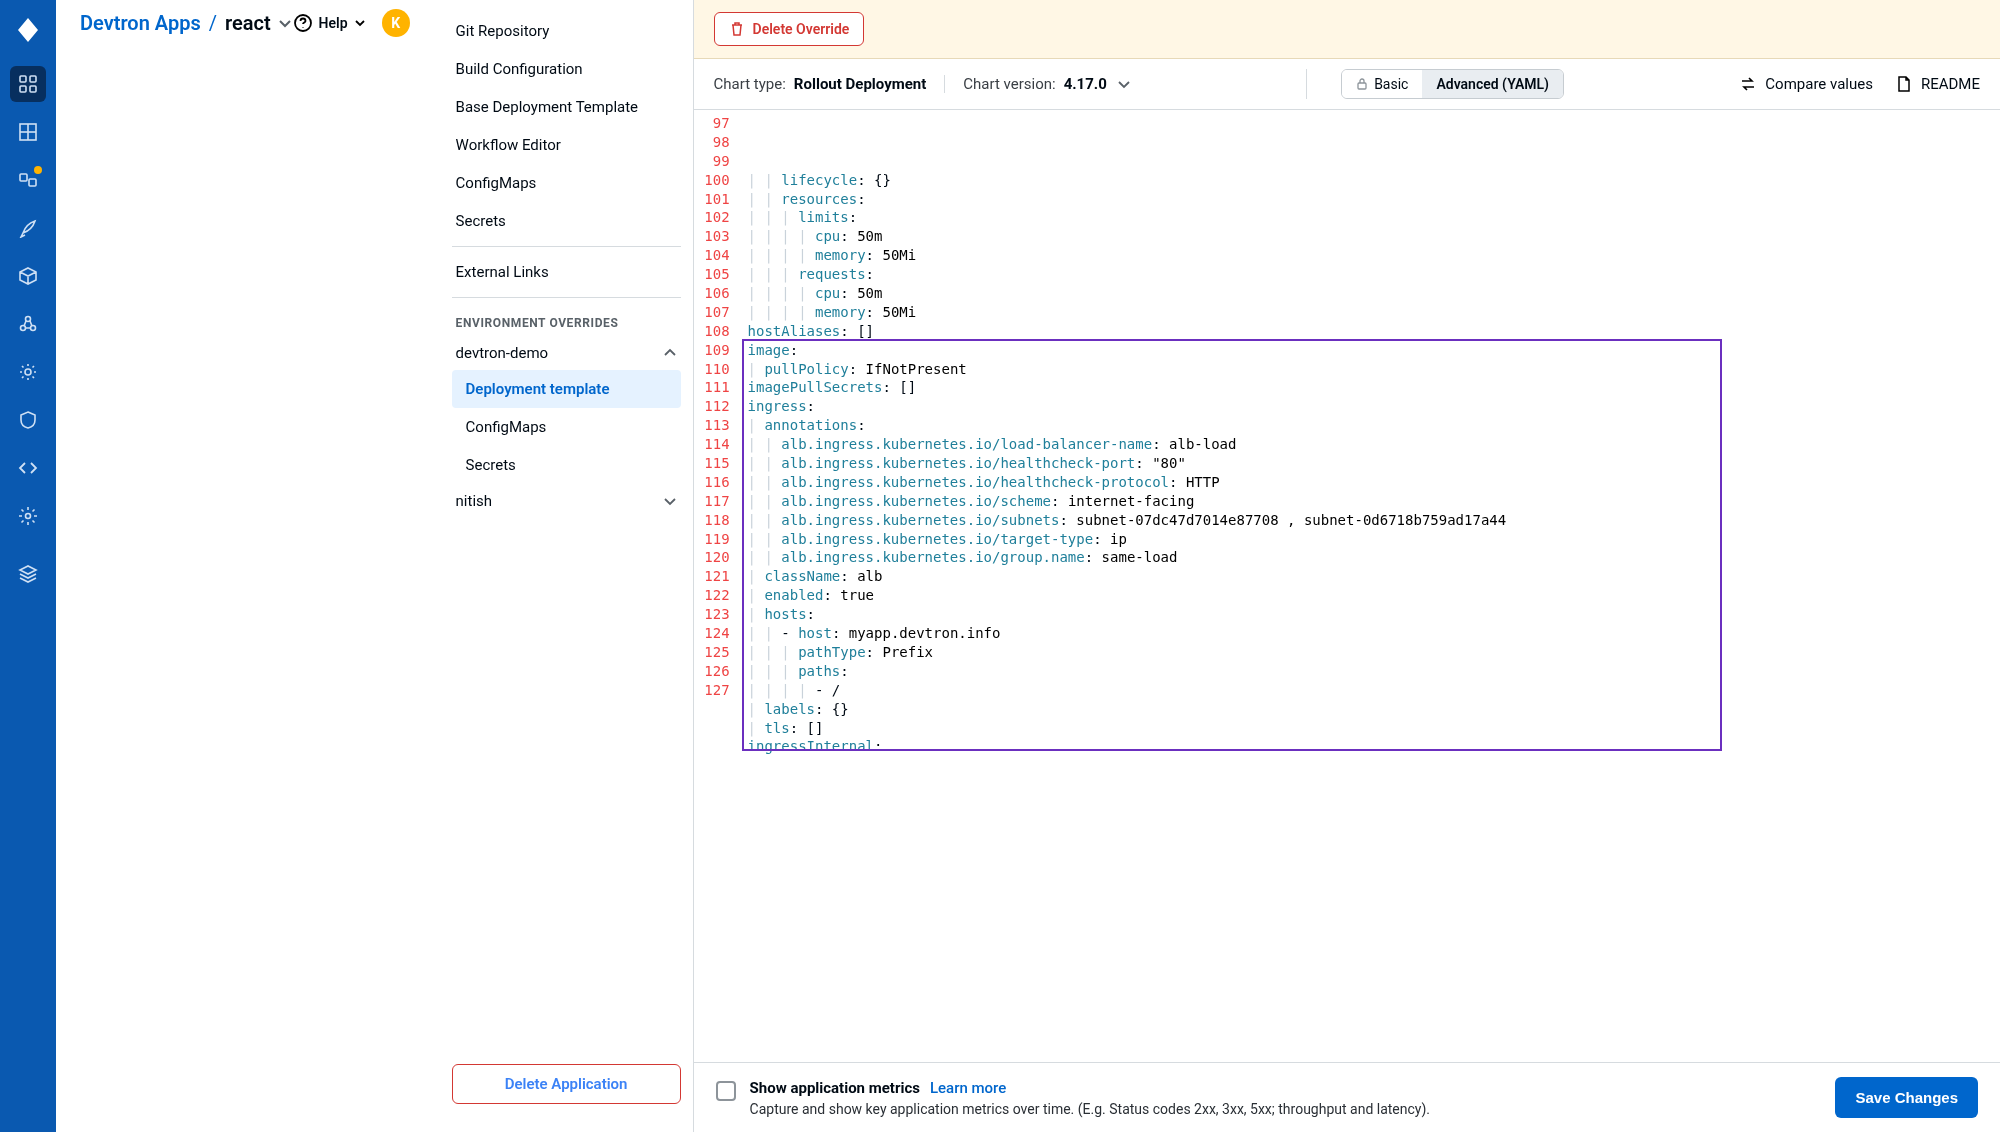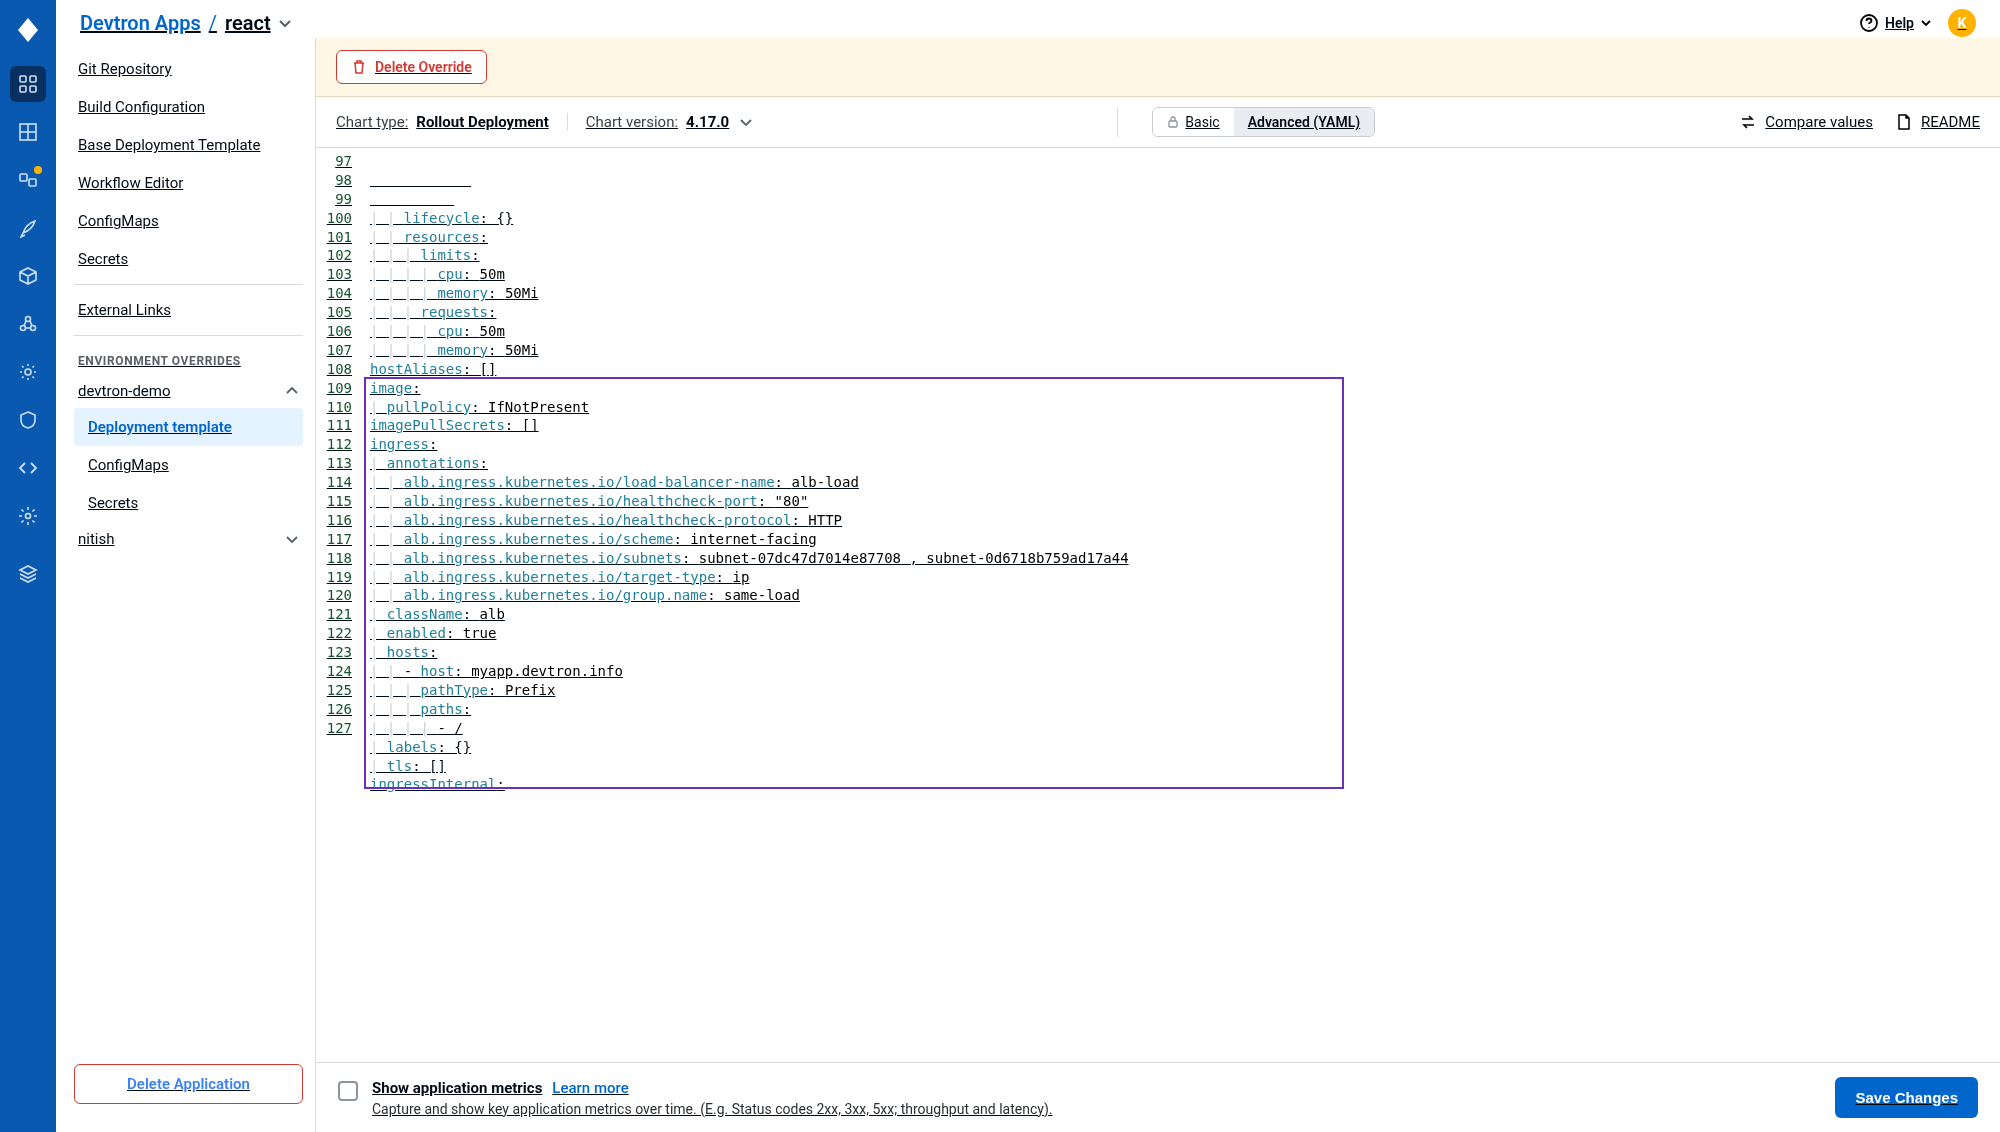--- a/index.html
+++ b/index.html
@@ -8,21 +8,21 @@
 .app { display:flex; height:100%; }
 
 
 .rail { width:56px; background:#0a59b0; display:flex; flex-direction:column; align-items:center; padding-top:12px; }
 .rail-logo { width:36px; height:36px; display:flex; align-items:center; justify-content:center; margin-bottom:18px;}
 .rail-item { width:36px; height:36px; display:flex; align-items:center; justify-content:center; margin-bottom:12px; border-radius:6px; position:relative;}
 .rail-item.active { background:#072f5f; }
 .rail-item svg { stroke:#cfe0f4; fill:none; }
 .rail-item .dot { position:absolute; top:4px; right:4px; width:8px; height:8px; background:#ffb300; border-radius:50%; }
 
-.main { flex:1; display:flex; flex-direction:column;text-decoration:underline; }
+.main { flex:1; display:flex; flex-direction:row; }
 
 
 .header { display:flex; align-items:center; justify-content:space-between; padding:8px 24px 0 24px; height:38px; }
 .breadcrumb { display:flex; align-items:center; gap:8px; font-size:20px; font-weight:600;}
 .breadcrumb .crumb-parent { color:#0066cc; cursor:pointer;}
 .breadcrumb .crumb-sep { color:#0066cc; font-weight:400;}
 .breadcrumb .crumb-leaf { color:#000a14; display:flex; align-items:center; gap:6px;}
 .header-right { display:flex; align-items:center; gap:16px;}
 .help-btn { display:flex; align-items:center; gap:6px; font-weight:600; cursor:pointer;}
 .avatar { width:28px; height:28px; border-radius:50%; background:#ffb300; color:#fff; display:flex; align-items:center; justify-content:center; font-weight:700; font-size:14px;}
@@ -59,21 +59,21 @@
 .chart-val { font-weight:700;}
 .chartbar-mid { display:flex; align-items:center;}
 .seg { display:flex; border:1px solid #c6ccd1; border-radius:6px; overflow:hidden;}
 .seg-btn { padding:6px 14px; font-size:14px; cursor:pointer; display:flex; align-items:center; gap:6px; background:#fff;}
 .seg-btn.active { background:#e9edf1; font-weight:600;}
 .chartbar-right { display:flex; align-items:center; gap:22px;}
 .link-btn { display:flex; align-items:center; gap:8px; cursor:pointer; font-size:15px;}
 
 
 .editor { flex:1; display:flex; overflow:auto; font-family: "Menlo","Consolas",monospace; font-size:14px; line-height:1.35; position:relative;}
-.gutter { text-align:right; padding:4px 12px 4px 4px; color:#14532d; user-select:none; background:#fff; border-right: none; width:48px;}
+.gutter { text-align:right; padding:4px 12px 4px 4px; color:#ef4444; user-select:none; background:#fff; border-right: none; width:48px;}
 .code { padding:4px 8px 4px 6px; white-space:pre; position:relative; flex:1;}
 .k { color:#1f7f9a; } 
 .s { color:#000000; } 
 .highlight-box { position:absolute; border:2px solid #6b2fbf; pointer-events:none; left:0px; top:229px; width:980px; height:412px;}
 .guide { color:#c9d2da; }
 
 
 .footer { border-top:1px solid #d6dbdf; padding:14px 22px; display:flex; align-items:center; justify-content:space-between;}
 .footer-left { display:flex; gap:14px; align-items:flex-start;}
 .chk { width:20px; height:20px; border:2px solid #8d949a; border-radius:4px; margin-top:2px; cursor:pointer;}

